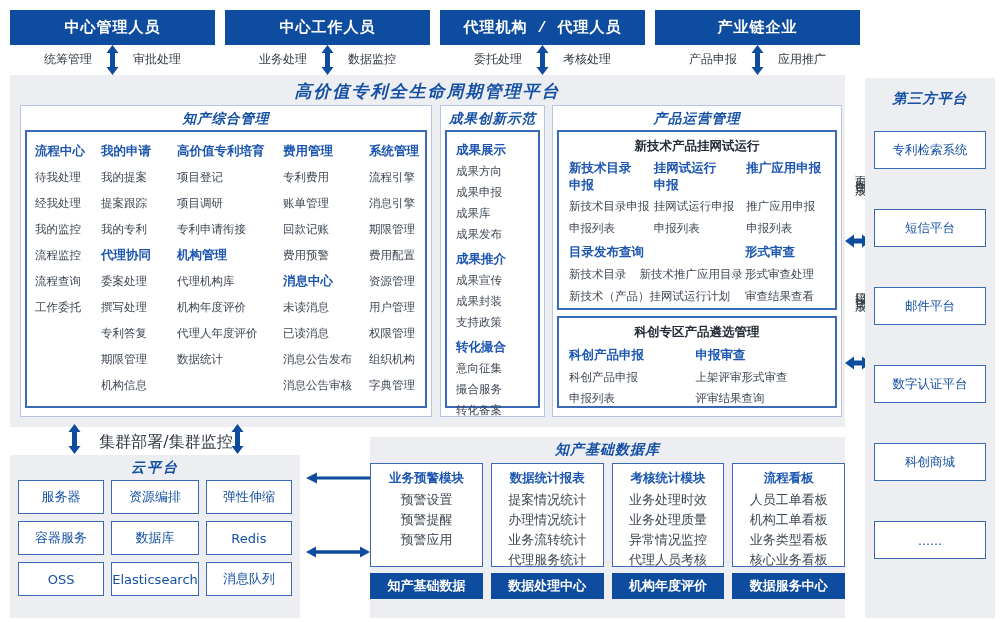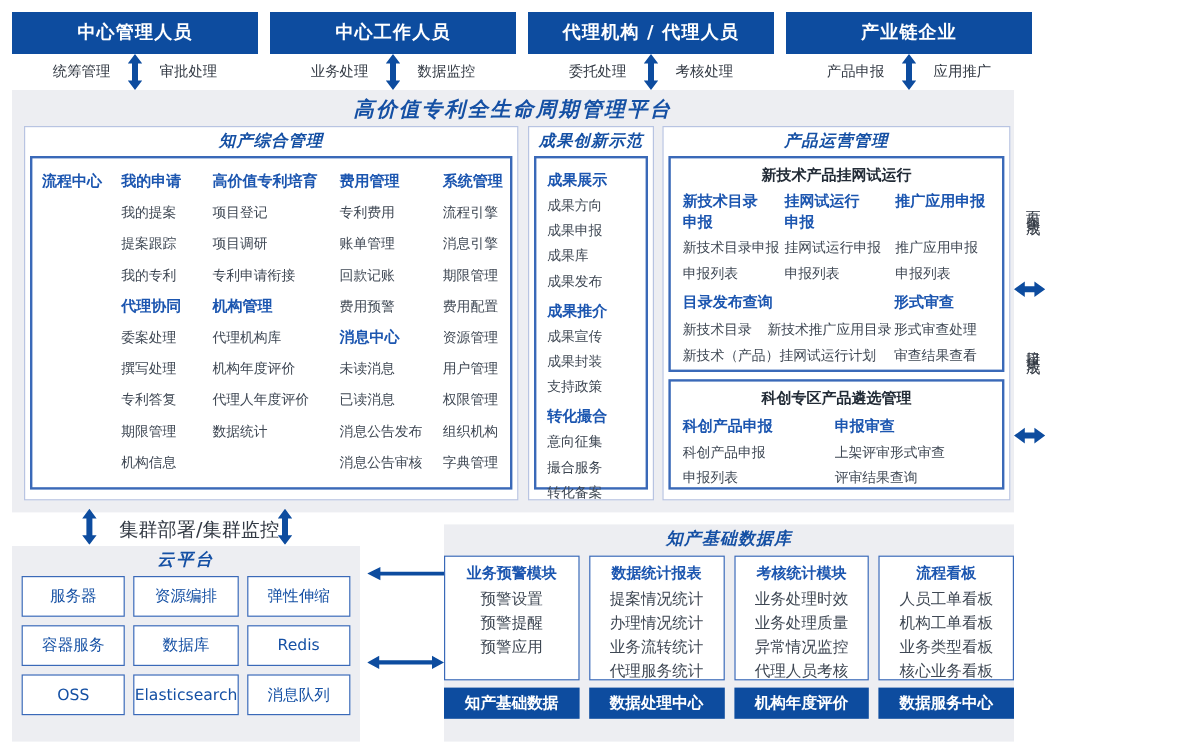--- a/index.html
+++ b/index.html
@@ -2,21 +2,21 @@
 <html><head>
 <meta charset="utf-8">
 <style>
   * { margin:0; padding:0; box-sizing:border-box; }
   body { font-family:"DejaVu Sans","Liberation Sans",sans-serif; background:#ffffff; }
   #canvas { position:relative; width:1000px; height:622px; background:#ffffff; overflow:hidden; }
 
   
   .role { position:absolute; top:10px; width:205px; }
   .role-header { height:35px; background:#0d4c9f; color:#ffffff; font-size:15px; font-weight:bold;
-                 display:flex; align-items:center; justify-content:center; letter-spacing:1px; }
+                 display:flex; align-items:center; justify-content:center; letter-spacing:1px;font-family:Liberation Mono, monospace; }
   .role-labels { position:relative; height:32px; display:flex; justify-content:center; align-items:flex-start; gap:14px; }
   .role-labels .rl { font-size:12px; color:#333a44; line-height:20px; padding-top:4px; }
   .arr-v { width:13px; height:30px; display:inline-block; }
   .arr-v svg, .arr-h svg, .arr-l svg { display:block; }
 
   
   .main-container { position:absolute; left:10px; top:75px; width:835px; height:352px; background:#edeef2; }
   .main-title { text-align:center; padding-top:5px; font-size:17px; font-weight:bold; font-style:italic; color:#1550a4; letter-spacing:2px; }
 
   .panel { position:absolute; background:#ffffff; border:1px solid #b8c4e2; }
@@ -151,20 +151,29 @@
   </div>
 
   <div class="main-container">
     <div class="main-title">高价值专利全生命周期管理平台</div>
 
     <div class="panel panel-ip">
       <div class="panel-title">知产综合管理</div>
       <div class="inner-box ip-inner">
         <div class="col col-1">
           <div class="col-header">流程中心</div>
+          <div>
+
+          <div class="item">待我处理</div>
+              <div class="item">经我处理</div>
+              <div class="item">我的监控</div>
+              <div class="item">流程监控</div>
+              <div class="item">流程查询</div>
+              <div class="item">工作委托</div>
+            </div>
         </div>
         <div class="col col-2">
           <div class="col-header">我的申请</div>
           <div>
 
           <div class="item">我的提案</div>
               <div class="item">提案跟踪</div>
               <div class="item">我的专利</div>
             </div>
           <div class="col-header">代理协同</div>
@@ -442,14 +451,26 @@
         <path fill="#0d4c9f" d="M0 7 L9 0.5 L9 4.5 L17 4.5 L17 0.5 L26 7 L17 13.5 L17 9.5 L9 9.5 L9 13.5 Z"></path>
       </svg>
     </span>
   <div class="vlabel vl-2">接口集成</div>
   <span class="ia-2 arr-h">
       <svg width="26" height="14" viewBox="0 0 26 14">
         <path fill="#0d4c9f" d="M0 7 L9 0.5 L9 4.5 L17 4.5 L17 0.5 L26 7 L17 13.5 L17 9.5 L9 9.5 L9 13.5 Z"></path>
       </svg>
     </span>
 
+  <div class="thirdp">
+    <div class="thirdp-title">第三方平台</div>
+    <div class="thirdp-list">
+
+    <div class="tbox">专利检索系统</div>
+        <div class="tbox">短信平台</div>
+        <div class="tbox">邮件平台</div>
+        <div class="tbox">数字认证平台</div>
+        <div class="tbox">科创商城</div>
+        <div class="tbox">......</div>
+      </div>
+  </div>
 
 </div>
 
 </body></html>

